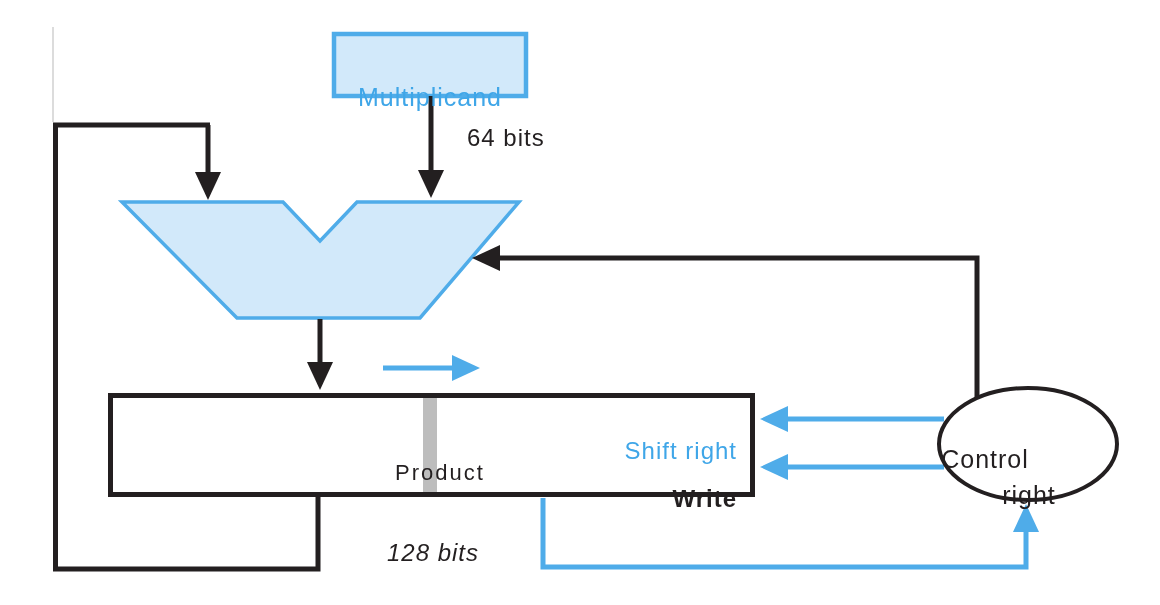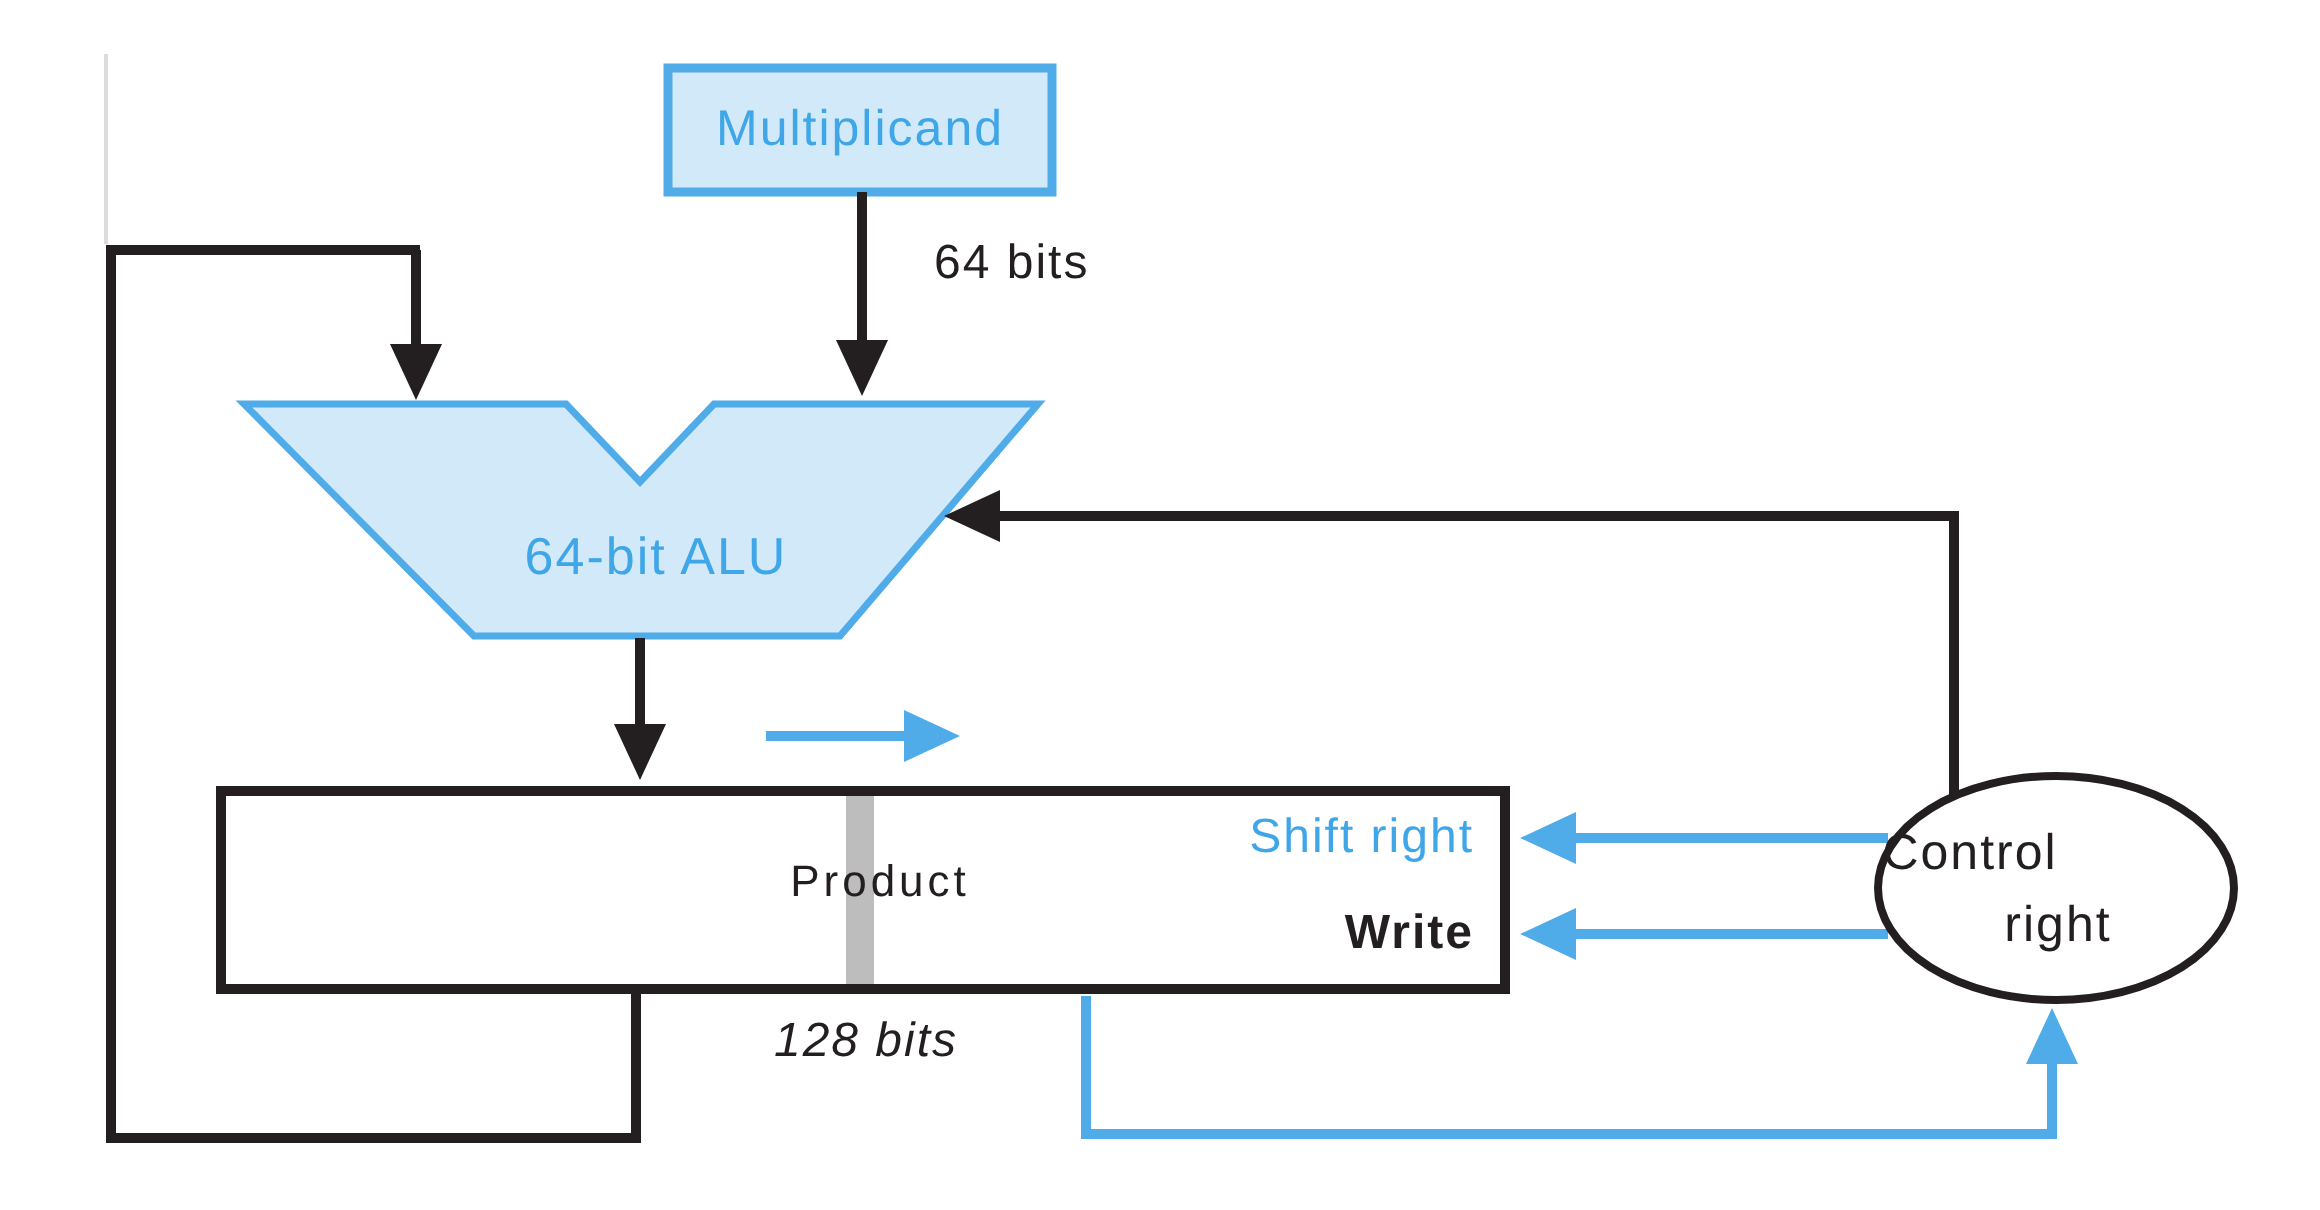--- a/index.html
+++ b/index.html
@@ -22,20 +22,21 @@
   .stage svg{position:absolute;left:0;top:0;}
   .lbl{
     position:absolute;
     transform:translate(-50%,-50%);
     white-space:nowrap;
     color:var(--ink-black);
     font-size:25px;
     letter-spacing:1px;
     line-height:1;
     user-select:none;
+    margin-top:32px;
   }
   .lbl.blue{color:var(--text-blue);}
   .lbl.left-anchor{transform:translate(0,-50%);}
   .lbl.right-anchor{transform:translate(-100%,-50%);}
   .lbl.alu-size{font-size:26px;}
   .lbl.wide{letter-spacing:2px;font-size:22px;}
   .lbl.small{font-size:24px;}
   .k-line{stroke:var(--ink-black);stroke-width:5;fill:none;}
   .k-head{fill:var(--ink-black);stroke:none;}
   .b-line{stroke:var(--accent-blue);stroke-width:5;fill:none;}
@@ -81,23 +82,22 @@
     <polygon class="b-head" points="788,454 788,480 760,467"></polygon>
 
     <polyline class="b-line" points="543,498 543,567 1026,567 1026,530"></polyline>
     <polygon class="b-head" points="1013,532 1039,532 1026,504"></polygon>
 
     <ellipse cx="1028" cy="444" rx="89" ry="56" fill="#FFFFFF" stroke="#231F20" stroke-width="4"></ellipse>
   </svg>
 
   <div class="lbl blue" style="left:430px;top:65px;">Multiplicand</div>
 
-  <div class="lbl left-anchor small" style="left:467px;top:132px;">64 bits</div>
+  <div class="lbl left-anchor small" style="left:467px;top:106px;">64 bits</div>
 
-  <div class="lbl blue alu-size" style="left:328px;top:278px;">64-bit ALU</div>
 
   <div class="lbl wide" style="left:440px;top:441px;">Product</div>
 
   <div class="lbl small" style="left:433px;top:521px;font-style:italic;">128 bits</div>
 
   <div class="lbl blue right-anchor small" style="left:737px;top:419px;">Shift right</div>
 
   <div class="lbl right-anchor small" style="left:737px;top:467px;font-weight:bold;">Write</div>
 
   <div class="lbl" style="left:985px;top:427px;">Control</div>

